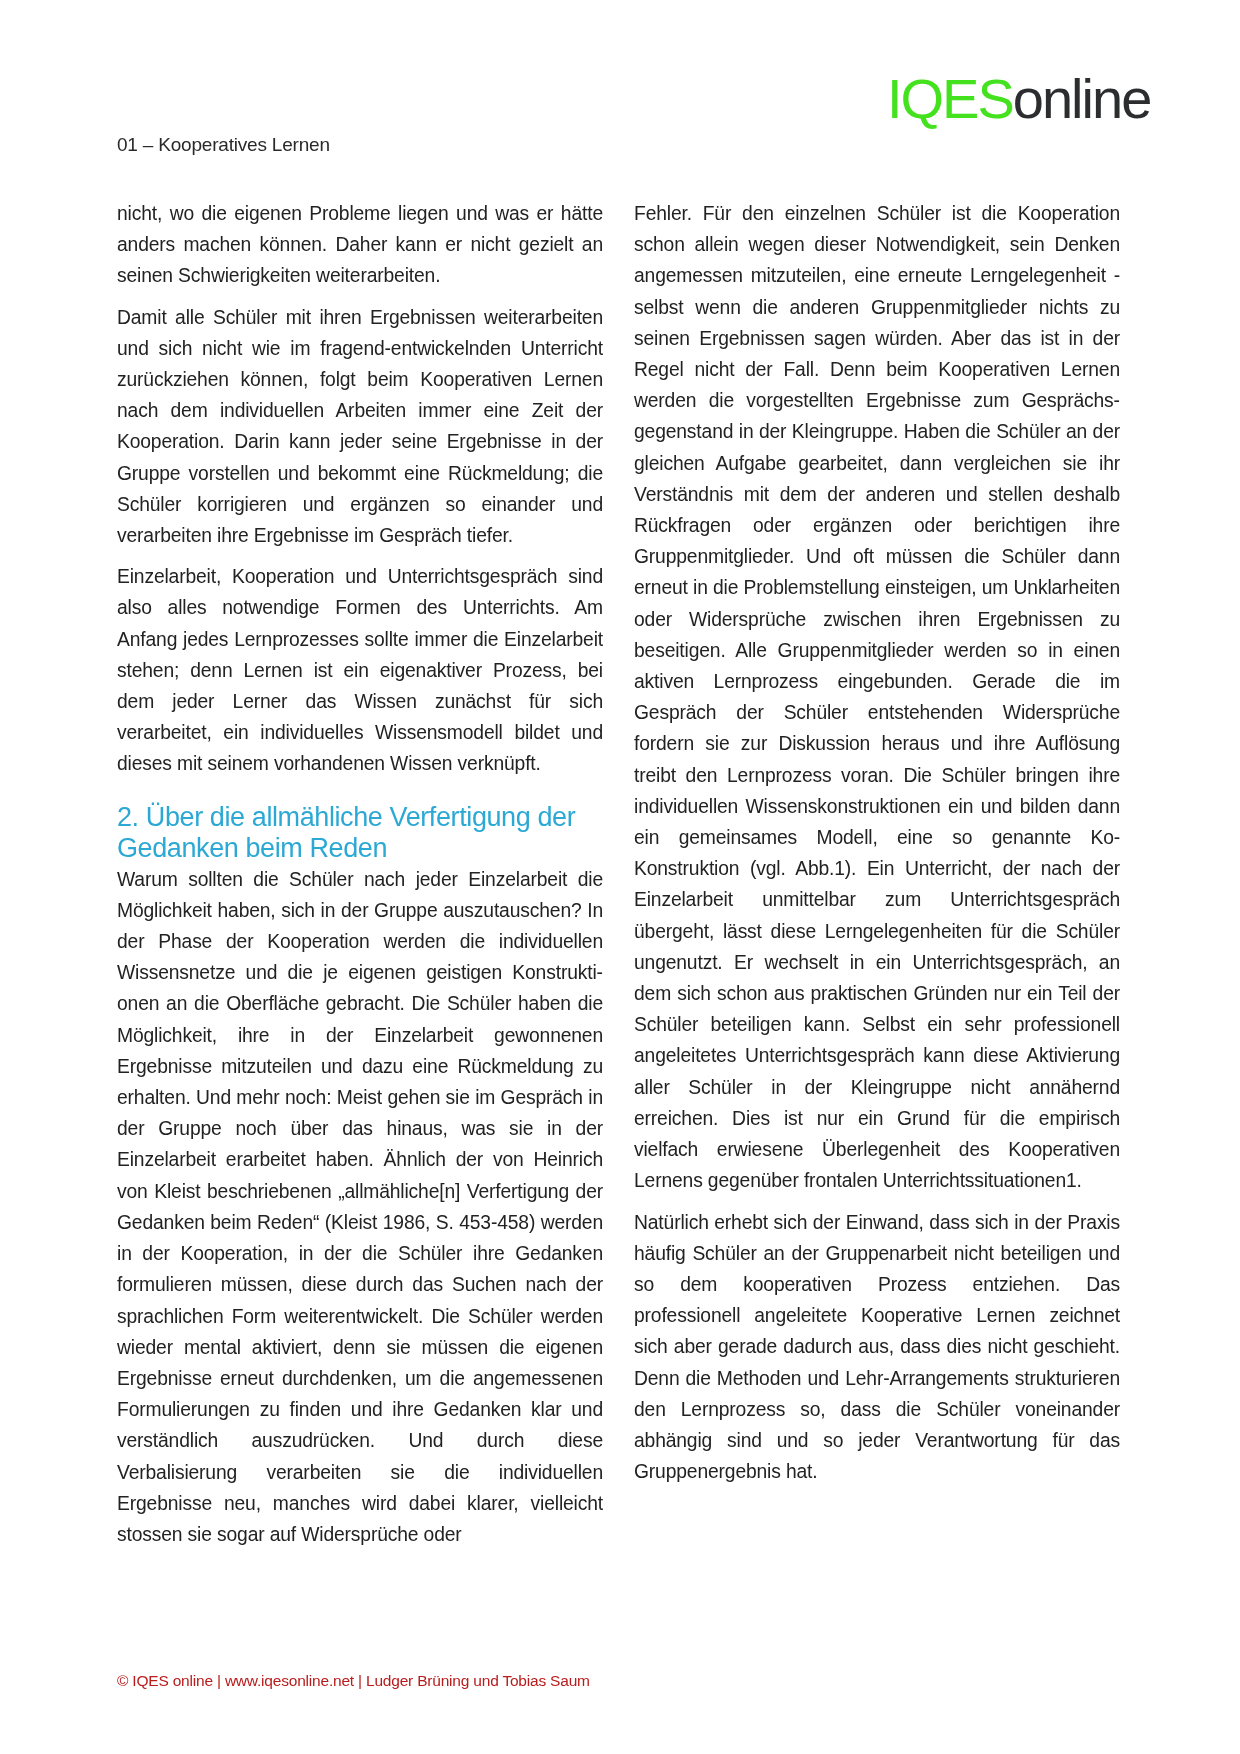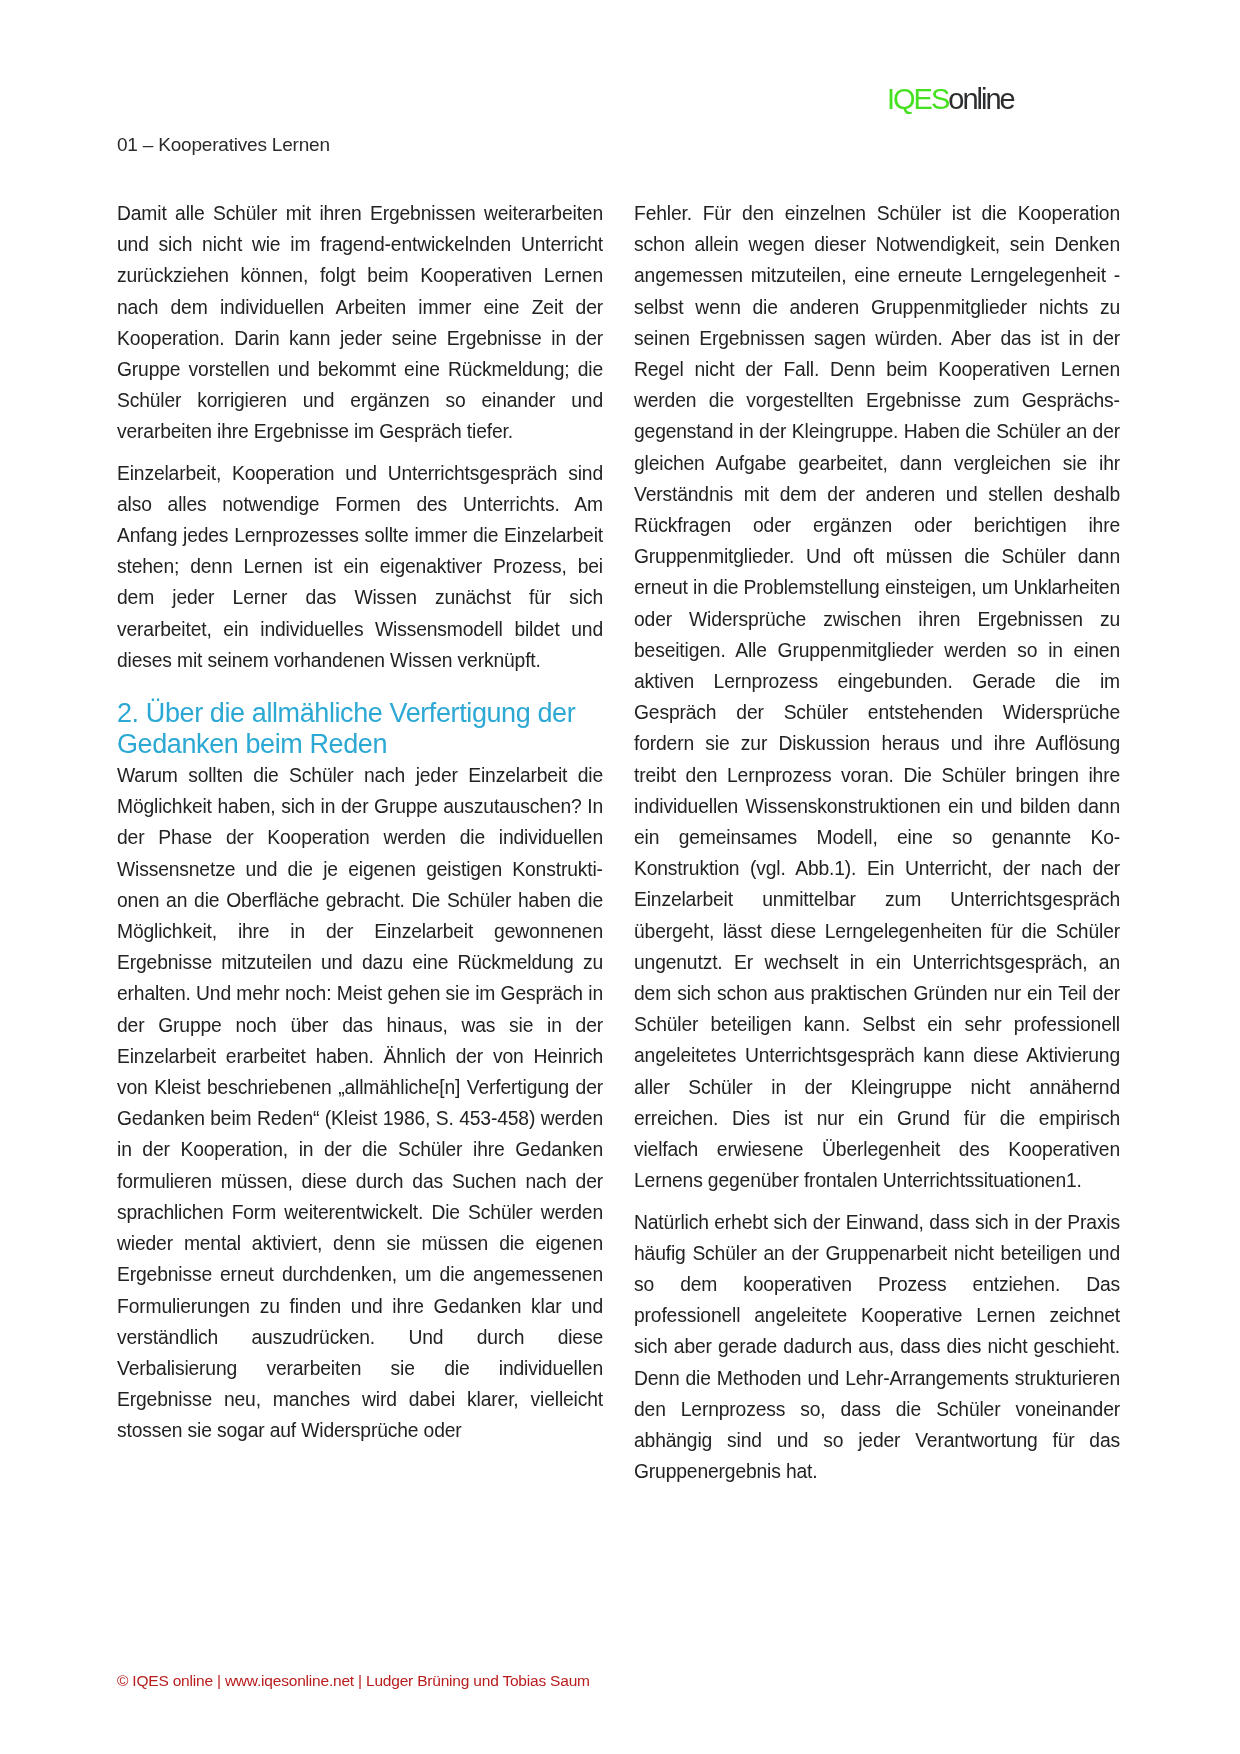--- a/index.html
+++ b/index.html
@@ -1,38 +1,39 @@
 <!DOCTYPE html>
 <html><head>
 <meta charset="utf-8">
 <style>
   html, body { margin: 0; padding: 0; background: #ffffff; }
   body { width: 1240px; height: 1754px; position: relative; overflow: hidden;
          font-family: "Liberation Sans", sans-serif; color: #1d1d1b; }
   .header-title { position: absolute; left: 117px; top: 86px; font-size: 19px; color: #2a2a2a; letter-spacing: -0.2px; margin-top: 48px; }
-  .logo { position: absolute; left: 887px; top: 74px; font-size: 29px; letter-spacing: -2px; line-height: 50px; }
+  .logo { position: absolute; left: 887px; top: 74px; font-size: 56px; letter-spacing: -2px; line-height: 50px; }
   .logo .iqes { color: #44e11f; }
   .logo .online { color: #2b2d2f; }
   .column { position: absolute; top: 198px; width: 486px; font-size: 19.3px; line-height: 31.2px;
             text-align: justify; letter-spacing: -0.15px; color: #222; }
   .col-left { left: 117px; }
   .col-right { left: 634px; }
   .column p { margin: 0 0 10px 0; hyphens: manual; }
   .column h2 { margin: 22px 0 0 0; font-weight: normal; color: #2ba8d3; font-size: 27px; line-height: 31px; letter-spacing: -0.4px; text-align: left; }
   .footer { position: absolute; left: 117px; top: 1672px; font-size: 15.5px; color: #b91c1c; letter-spacing: -0.2px; }
 </style>
 </head>
 <body>
 
 <div class="header-title">01 – Kooperatives Lernen</div>
 <div class="logo">
   <span class="iqes">IQES</span><span class="online">online</span>
 </div>
 
 <div class="column col-left">
+  <p>nicht, wo die eigenen Probleme liegen und was er hätte anders machen können. Daher kann er nicht gezielt an seinen Schwierigkeiten weiterarbeiten.</p>
   <p>Damit alle Schüler mit ihren Ergebnissen weiterarbeiten und sich nicht wie im fragend-entwickelnden Unterricht zurückziehen können, folgt beim Kooperativen Lernen nach dem individuellen Arbeiten immer eine Zeit der Kooperation. Darin kann jeder seine Ergebnisse in der Gruppe vorstellen und bekommt eine Rückmeldung; die Schüler korrigieren und ergänzen so einander und verarbeiten ihre Ergebnisse im Gespräch tiefer.</p>
   <p>Einzelarbeit, Kooperation und Unterrichtsgespräch sind also alles notwendige Formen des Unterrichts. Am Anfang jedes Lernprozesses sollte immer die Einzel­arbeit stehen; denn Lernen ist ein eigenaktiver Prozess, bei dem jeder Lerner das Wissen zunächst für sich verarbeitet, ein individuelles Wissensmodell bildet und dieses mit seinem vorhandenen Wissen verknüpft.</p>
   <h2 style="color: rgb(43, 168, 211);">2. Über die allmähliche Verfertigung der Ge­danken beim Reden</h2>
   <p>Warum sollten die Schüler nach jeder Einzelarbeit die Möglichkeit haben, sich in der Gruppe auszutauschen? In der Phase der Kooperation werden die individuellen Wissensnetze und die je eigenen geistigen Konstrukti­onen an die Oberfläche gebracht. Die Schüler haben die Möglichkeit, ihre in der Einzelarbeit gewonnenen Ergebnisse mitzuteilen und dazu eine Rückmeldung zu erhalten. Und mehr noch: Meist gehen sie im Gespräch in der Gruppe noch über das hinaus, was sie in der Einzelarbeit erarbeitet haben. Ähnlich der von Heinrich von Kleist beschriebenen „allmähliche[n] Ver­fertigung der Gedanken beim Reden“ (Kleist 1986, S. 453-458) werden in der Kooperation, in der die Schüler ihre Gedanken formulieren müssen, diese durch das Suchen nach der sprachlichen Form weiterentwickelt. Die Schüler werden wieder mental aktiviert, denn sie müssen die eigenen Ergebnisse erneut durchdenken, um die angemessenen Formulierungen zu finden und ihre Gedanken klar und verständlich auszudrücken. Und durch diese Verbalisierung verarbeiten sie die indi­viduellen Ergebnisse neu, manches wird dabei klarer, vielleicht stossen sie sogar auf Widersprüche oder</p>
 </div>
 
 <div class="column col-right">
   <p>Fehler. Für den einzelnen Schüler ist die Kooperation schon allein wegen dieser Notwendigkeit, sein Denken angemessen mitzuteilen, eine erneute Lerngelegenheit - selbst wenn die anderen Gruppenmitglieder nichts zu seinen Ergebnissen sagen würden. Aber das ist in der Regel nicht der Fall. Denn beim Kooperativen Lernen werden die vorgestellten Ergebnisse zum Gesprächs­gegenstand in der Kleingruppe. Haben die Schüler an der gleichen Aufgabe gearbeitet, dann vergleichen sie ihr Verständnis mit dem der anderen und stellen deshalb Rückfragen oder ergänzen oder berichtigen ihre Gruppenmitglieder. Und oft müssen die Schüler dann erneut in die Problemstellung einsteigen, um Unklarheiten oder Widersprüche zwischen ihren Ergeb­nissen zu beseitigen. Alle Gruppenmitglieder werden so in einen aktiven Lernprozess eingebunden. Gerade die im Gespräch der Schüler entstehenden Widersprüche fordern sie zur Diskussion heraus und ihre Auflösung treibt den Lernprozess voran. Die Schüler bringen ihre individuellen Wissenskonstruktionen ein und bilden dann ein gemeinsames Modell, eine so genannte Ko-Konstruktion (vgl. Abb.1). Ein Unterricht, der nach der Einzelarbeit unmittelbar zum Unterrichtsgespräch übergeht, lässt diese Lerngelegenheiten für die Schüler ungenutzt. Er wechselt in ein Unterrichtsgespräch, an dem sich schon aus praktischen Gründen nur ein Teil der Schüler beteiligen kann. Selbst ein sehr pro­fessionell angeleitetes Unterrichtsgespräch kann diese Aktivierung aller Schüler in der Kleingruppe nicht annä­hernd erreichen. Dies ist nur ein Grund für die empirisch vielfach erwiesene Überlegenheit des Kooperativen Lernens gegenüber frontalen Unterrichtssituationen1.</p>
   <p>Natürlich erhebt sich der Einwand, dass sich in der Praxis häufig Schüler an der Gruppenarbeit nicht beteiligen und so dem kooperativen Prozess entzie­hen. Das professionell angeleitete Kooperative Lernen zeichnet sich aber gerade dadurch aus, dass dies nicht geschieht. Denn die Methoden und Lehr-Arrangements strukturieren den Lernprozess so, dass die Schüler voneinander abhängig sind und so jeder Verantwortung für das Gruppenergebnis hat.</p>
 </div>

